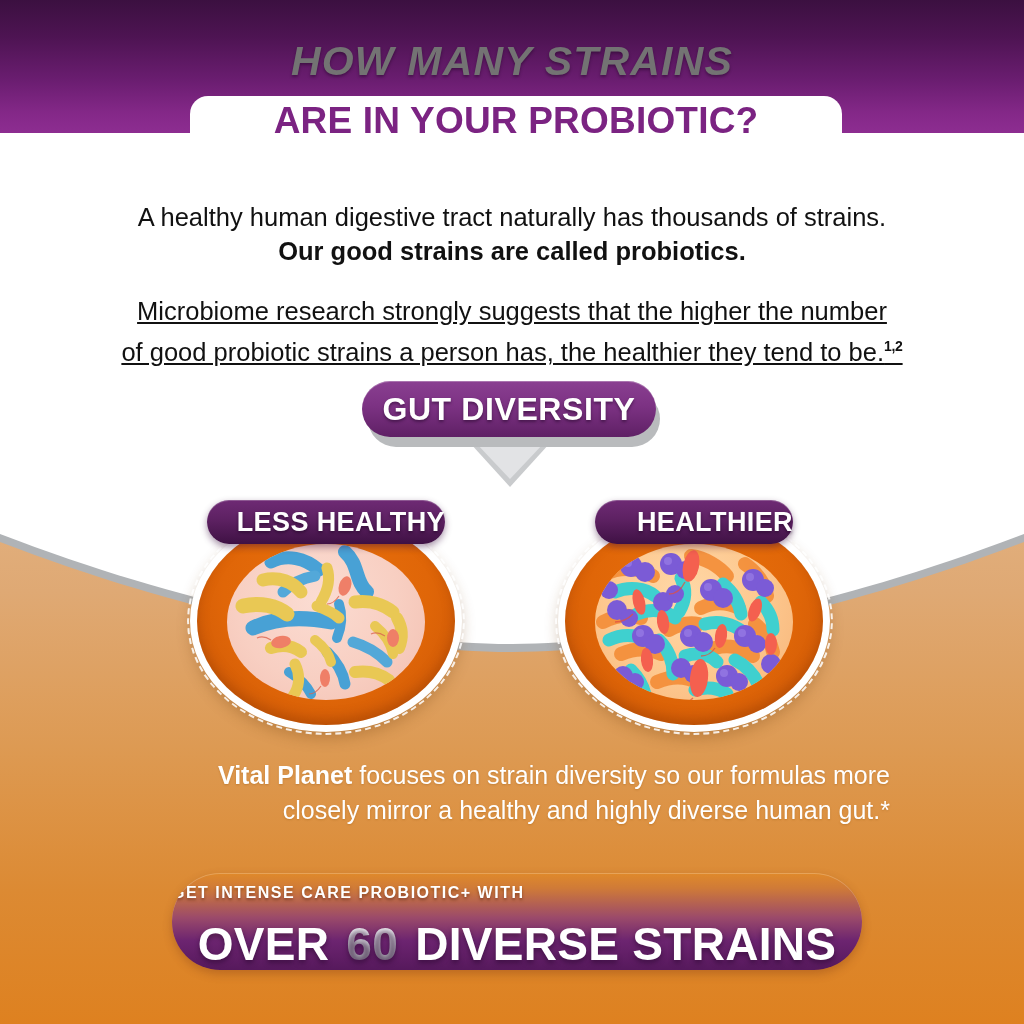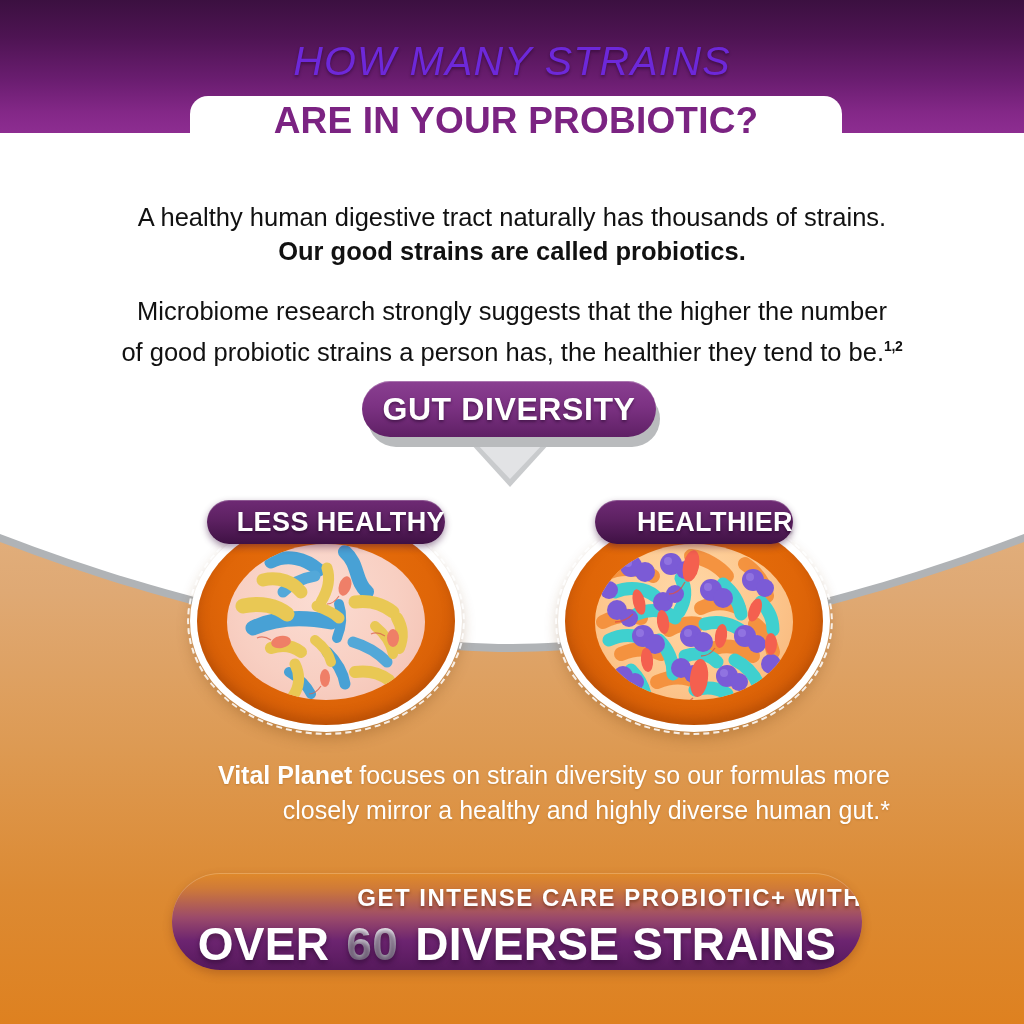--- a/index.html
+++ b/index.html
@@ -25,37 +25,37 @@
   .curve-shadow { top:430px; height:300px; }
   .curve-white  { top:422px; height:300px; }
 
   
   .header-purple {
     position:absolute; left:0; top:0; width:1024px; height:133px;
     background:linear-gradient(180deg,#3b1040 0%,#4e1453 28%,#6a1d70 60%,#842888 85%,#8d2d91 100%);
   }
   .header-kicker {
     position:absolute; left:0; top:38px; width:1024px; text-align:center;
-    font-size:41px; font-weight:normal; font-style:italic; letter-spacing:1.2px;
-    color:#6d28d9; text-shadow:0 2px 3px rgba(30,5,35,.45);
+    font-size:41px; font-weight:bold; font-style:italic; letter-spacing:1.2px;
+    color:#737373; text-shadow:0 2px 3px rgba(30,5,35,.45);
   }
   .white-banner {
     position:absolute; left:190px; top:96px; width:652px; height:62px;
     background:#ffffff; border-radius:18px 18px 0 0;
   }
   .header-title {
     position:absolute; left:190px; top:100px; width:652px; text-align:center;
     font-size:37px; font-weight:bold; letter-spacing:.2px; color:#7b2382;
   }
 
   
   .para { position:absolute; left:0; width:1024px; text-align:center; color:#111111; }
   .para1 { top:200px; font-size:25.5px; line-height:34px; }
   .para1 .b { font-weight:bold; }
-  .para2 { top:294px; font-size:25.5px; line-height:35px; }
+  .para2 { top:294px; font-size:25.5px; line-height:35px;text-decoration:underline; }
   .para2 sup { font-size:14px; vertical-align:super; font-weight:bold; letter-spacing:-.3px;margin-top:20px;}
 
   
   .gut-wrap { position:absolute; left:362px; top:381px; width:300px; height:110px; }
   .gut-shadow {
     position:absolute; left:6px; top:10px; width:292px; height:56px;
     background:#b9bbbd; border-radius:28px;
   }
   .gut-pill {
     position:absolute; left:0; top:0; width:294px; height:56px;
@@ -130,22 +130,22 @@
 
   
   .cta {
     position:absolute; left:172px; top:873px; width:690px; height:97px;
     border-radius:48px;
     background:linear-gradient(180deg,#e08a2a 0%,#cf7a38 16%,#9b4a6a 46%,#6c2470 70%,#56195c 100%);
     box-shadow:0 4px 10px rgba(110,45,20,.30), inset 0 1px 0 rgba(255,255,255,.22);
     overflow:hidden;
   }
   .cta-top {
-    position:absolute; left:0; top:11px; width:690px; text-align:right;
-    color:#ffffff; font-size:24px; font-weight:bold; letter-spacing:1.5px;
+    position:absolute; left:0; top:11px; width:690px; text-align:left;
+    color:#ffffff; font-size:16px; font-weight:bold; letter-spacing:1.5px;
     text-shadow:0 2px 3px rgba(90,35,15,.55);
   }
   .cta-main {
     position:absolute; left:0; top:44px; width:690px; text-align:center;
     font-size:46px; font-weight:bold; letter-spacing:.3px; color:#ffffff;
     text-shadow:0 3px 5px rgba(40,8,45,.55);
     white-space:nowrap;
   }
   .cta-num {
     background:linear-gradient(180deg,#ffffff 0%,#e9e9ee 28%,#b9b8c2 62%,#8e8d99 100%);

